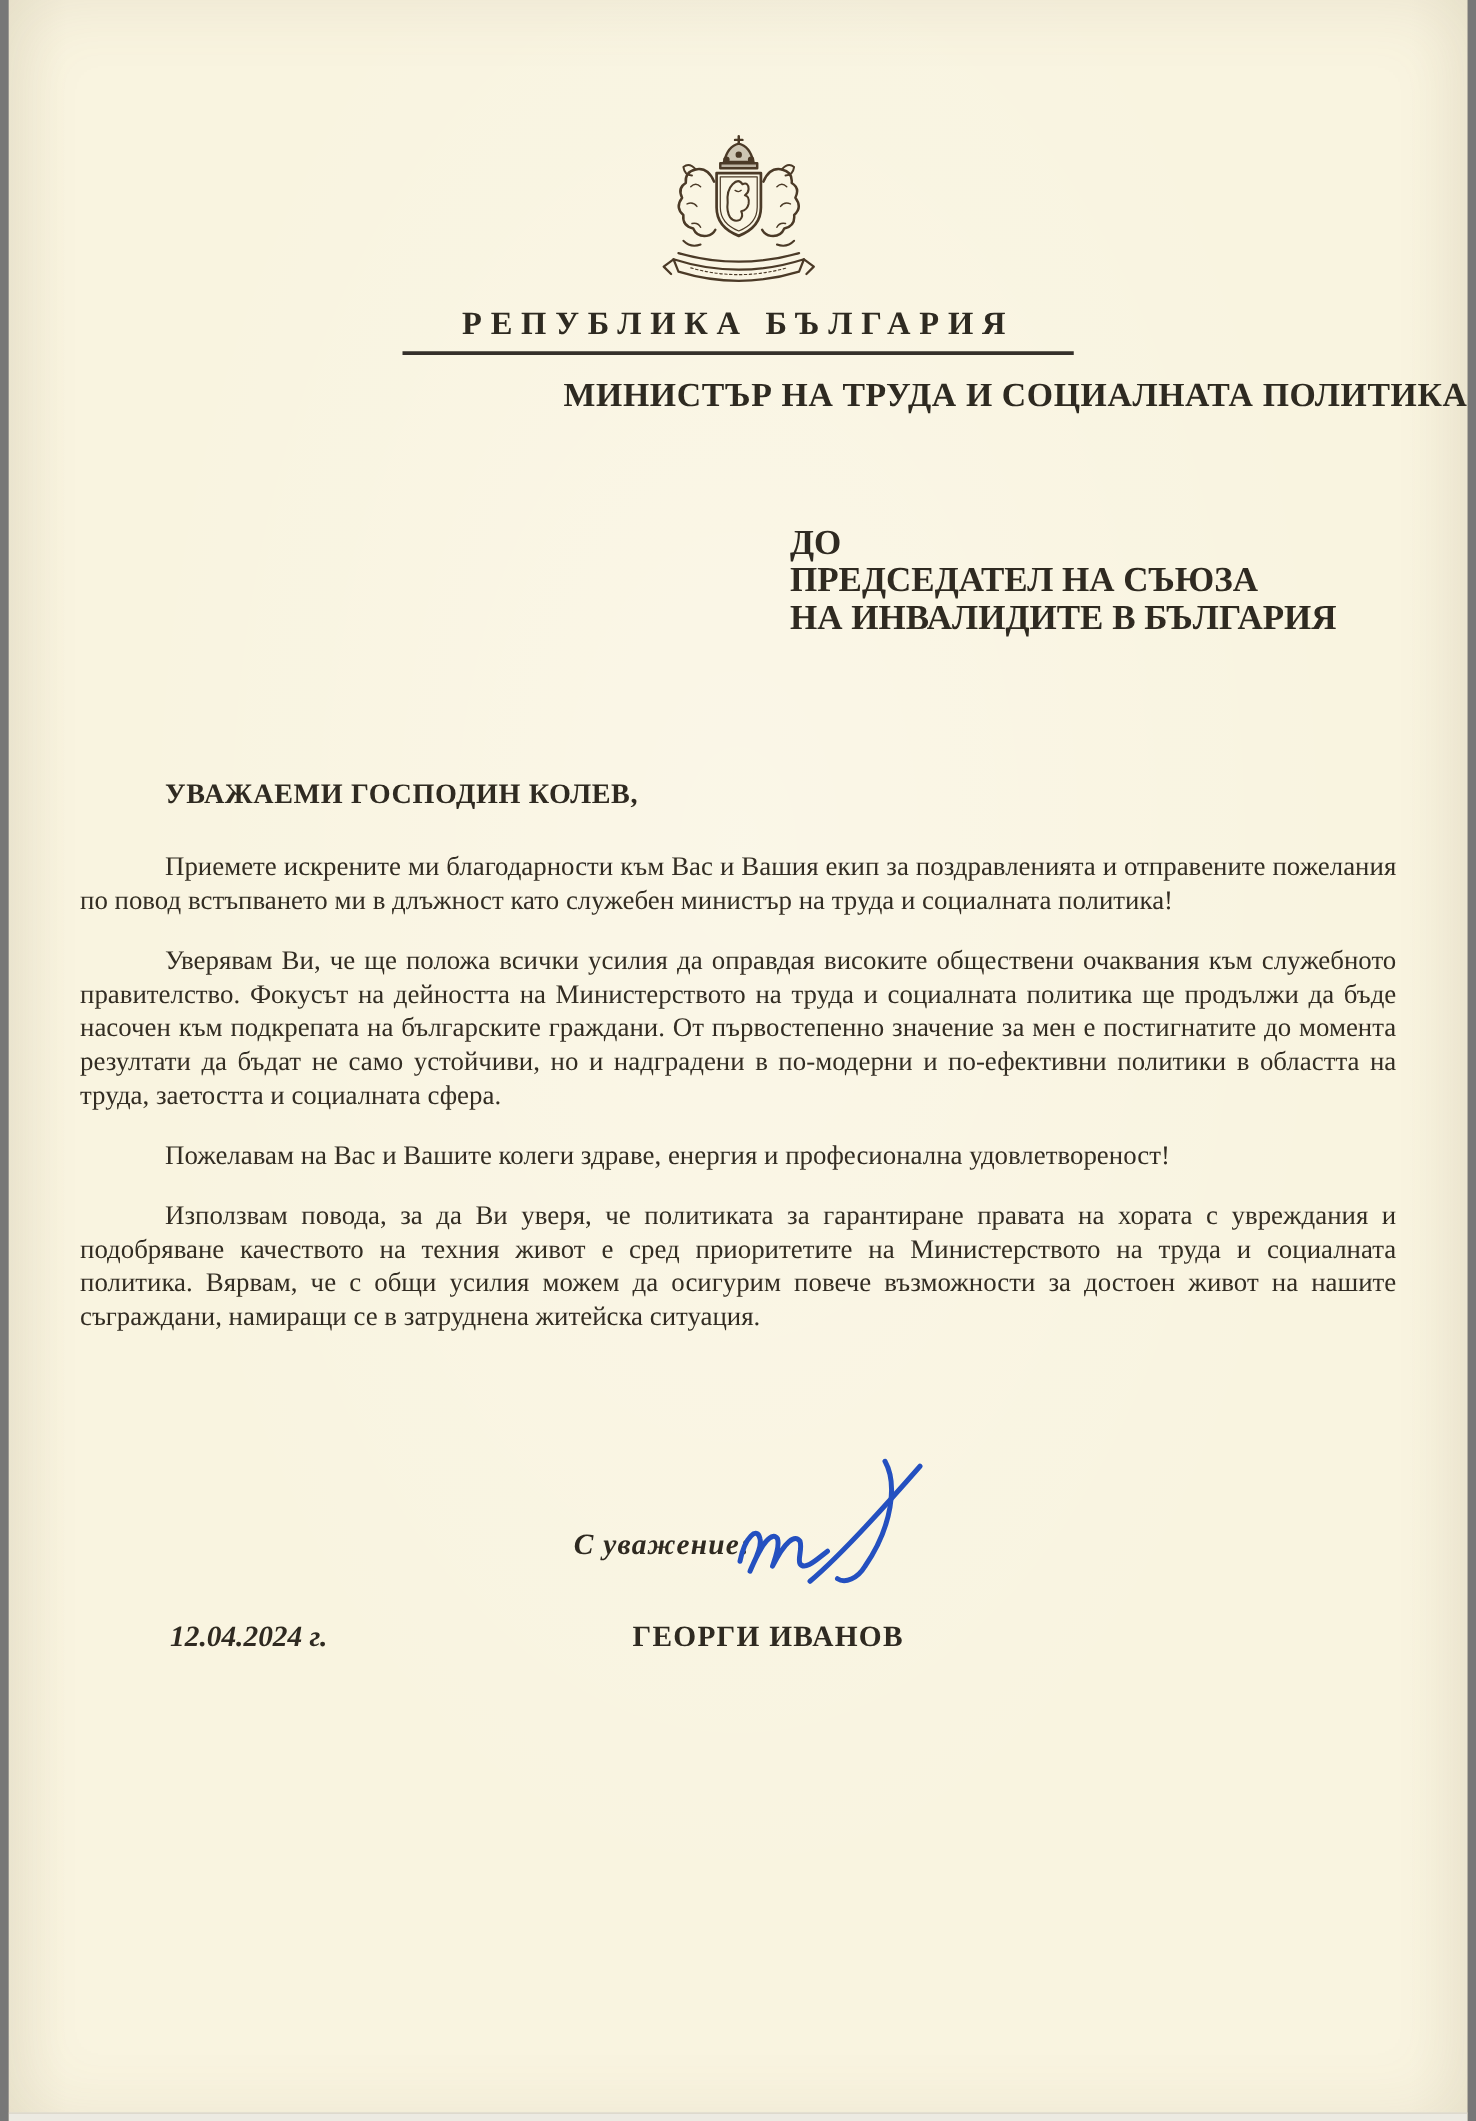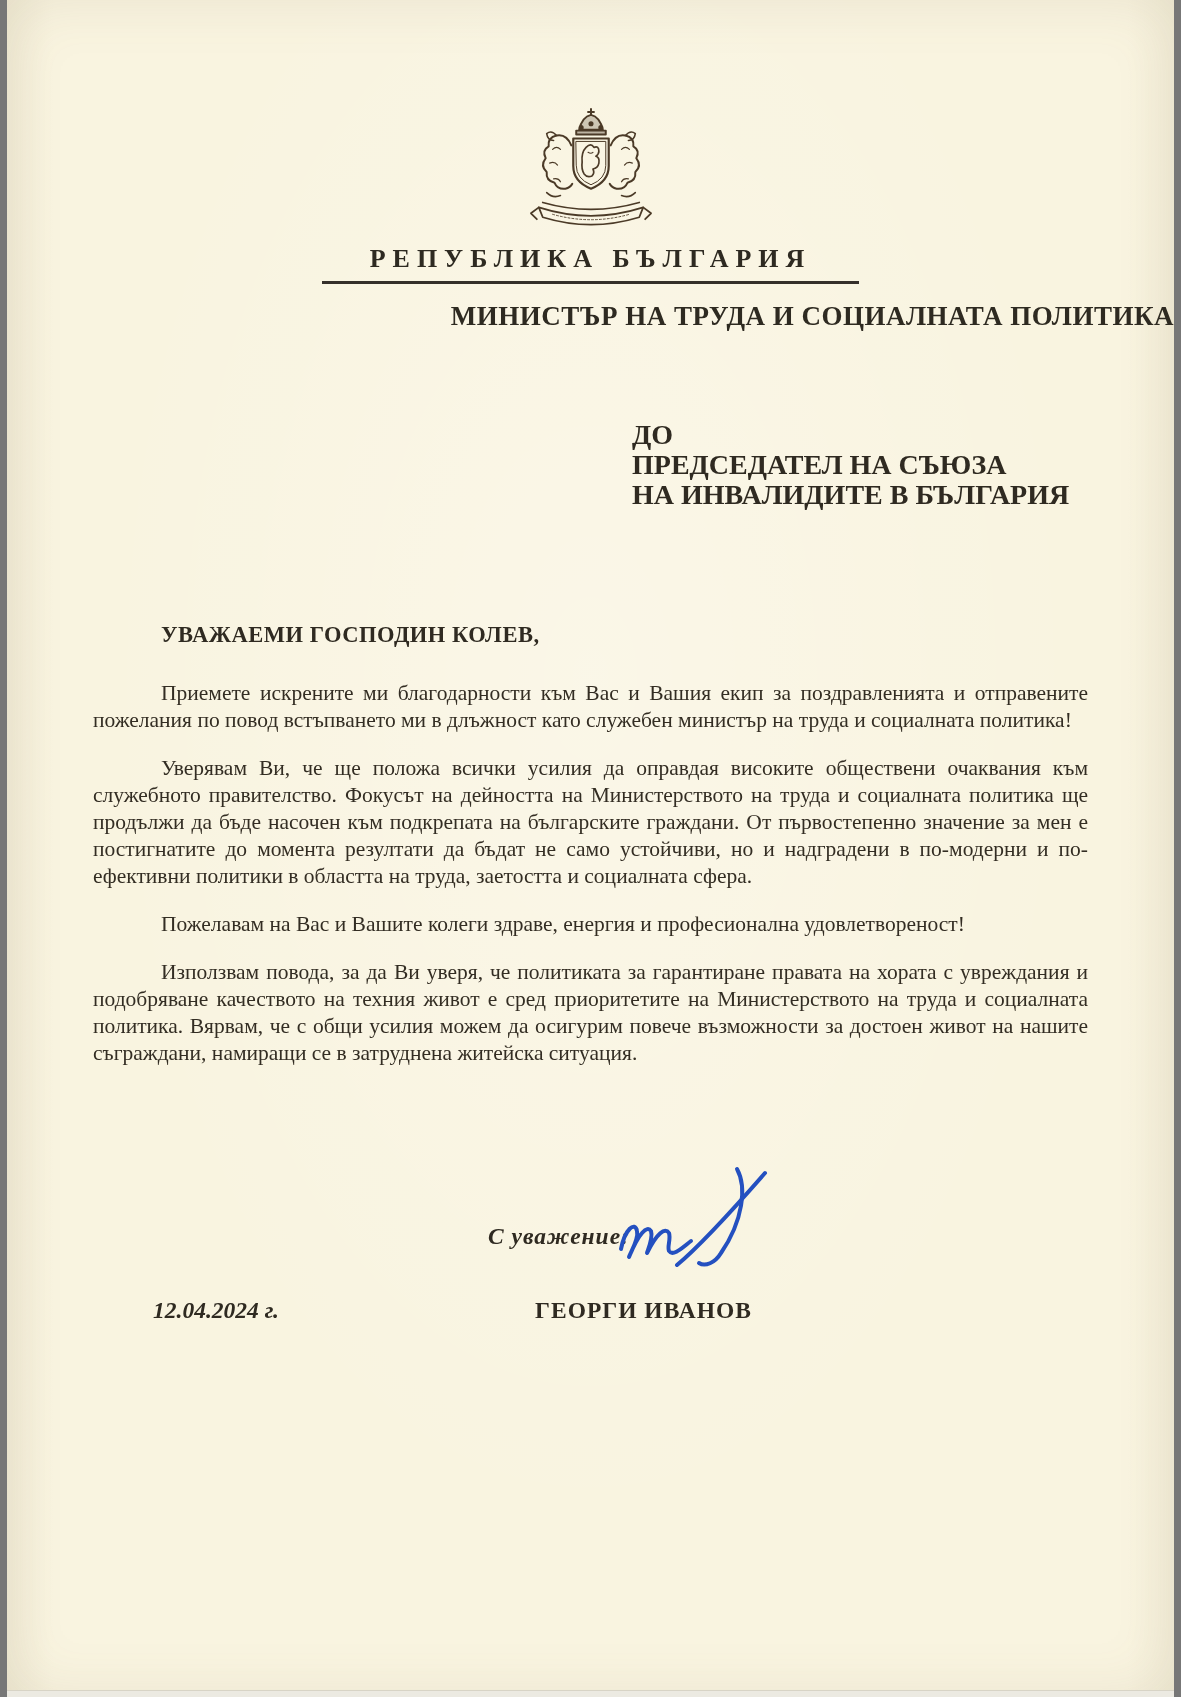--- a/index.html
+++ b/index.html
@@ -44,21 +44,21 @@
   }
   .recipient{
     margin-top:88px;
     margin-left:625px;
     font-weight:bold;
     font-size:28px;
     line-height:30px;
     color:#2f2a21;
   }
   .content{
-    padding:0 86px;
+    padding:0 57px;
   }
   .salutation{
     margin-top:112px;
     margin-left:68px;
     font-weight:bold;
     font-size:22.5px;
     letter-spacing:.5px;
     color:#2f2a21;
   }
   .content p{
@@ -87,21 +87,21 @@
   .signature{
     position:absolute;
     left:512px;top:-4px;
   }
   .bottom-row{
     position:relative;
     margin-top:12px;
     height:40px;
   }
   .date{
-    position:absolute;left:60px;top:0;
+    position:absolute;left:72px;top:0;
     font-weight:bold;font-style:italic;
     font-size:23.5px;
     color:#2f2a21;
   }
   .signer{
     position:absolute;left:442px;top:0;
     font-weight:bold;
     font-size:23.5px;
     letter-spacing:1px;
     color:#2f2a21;

